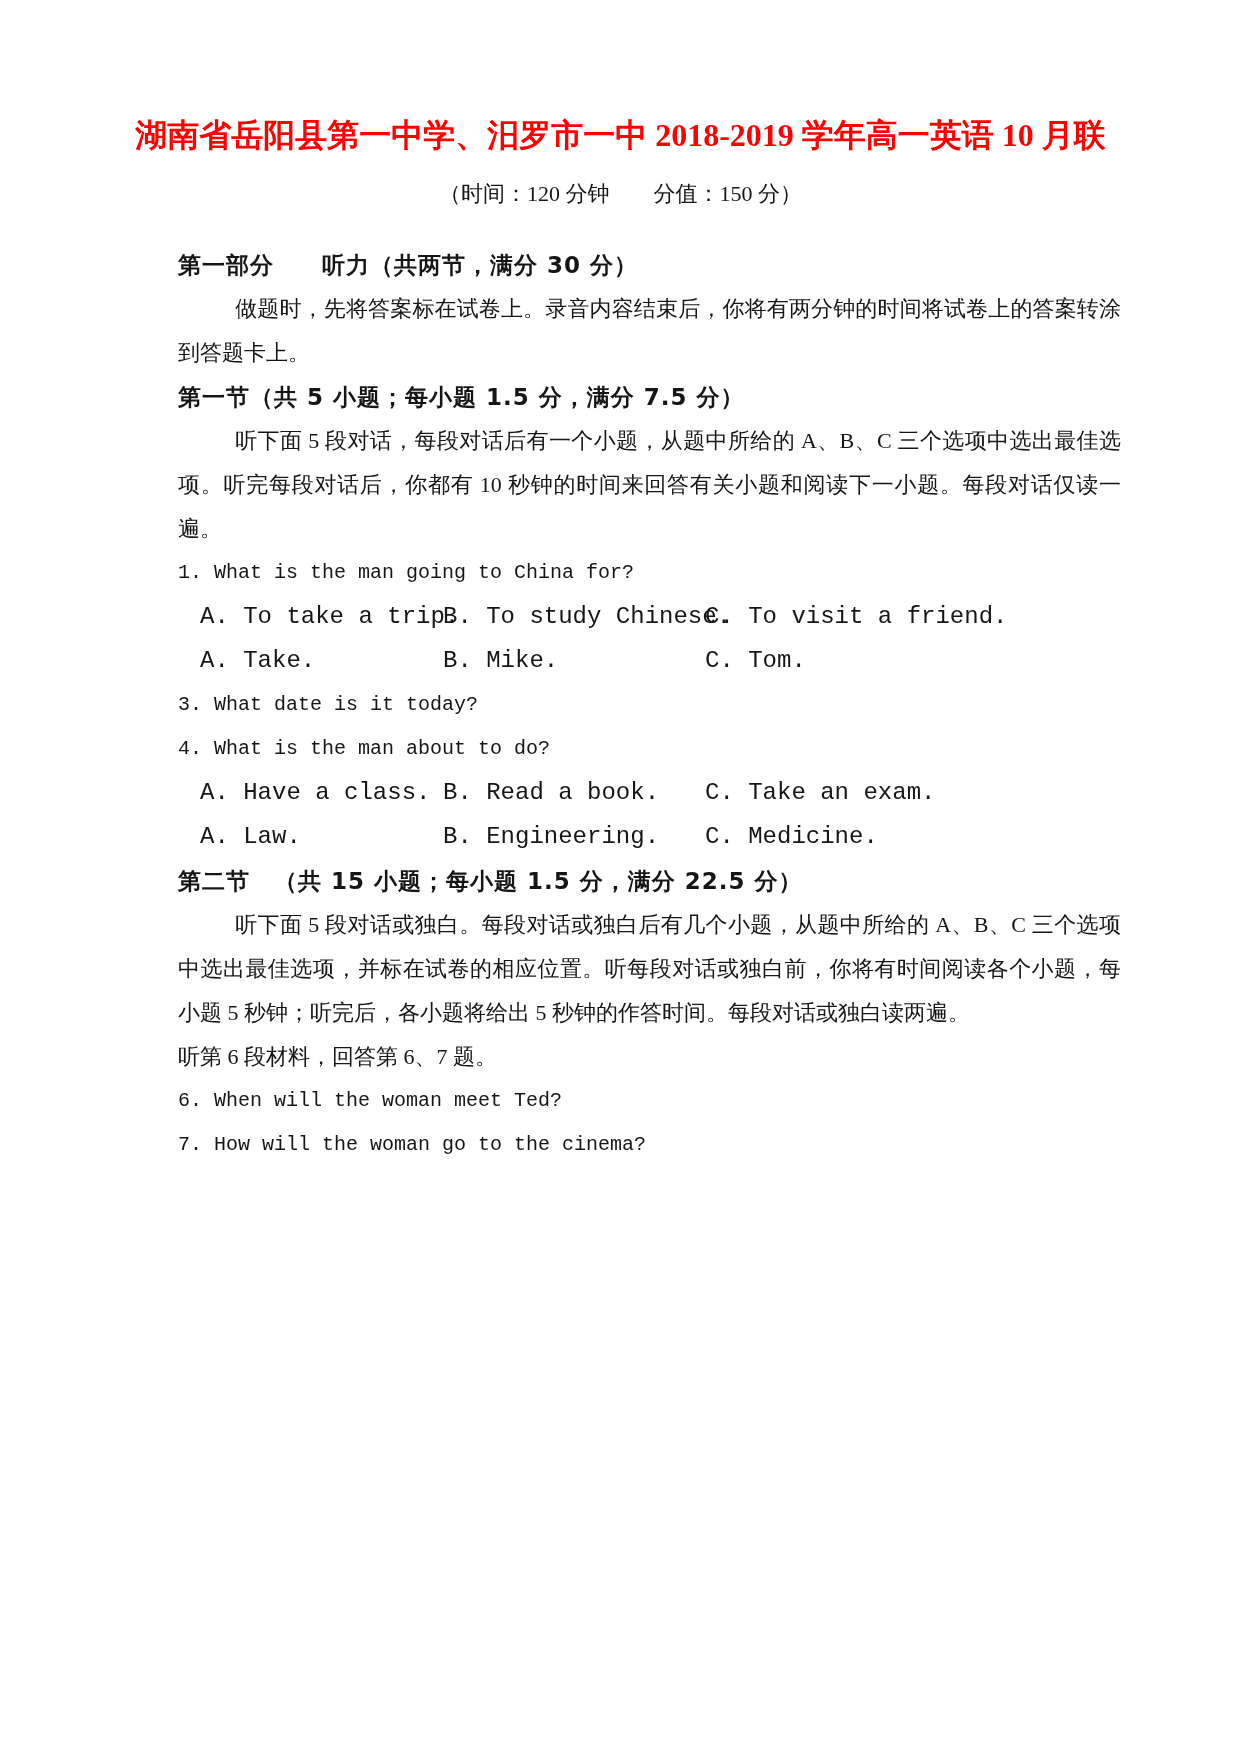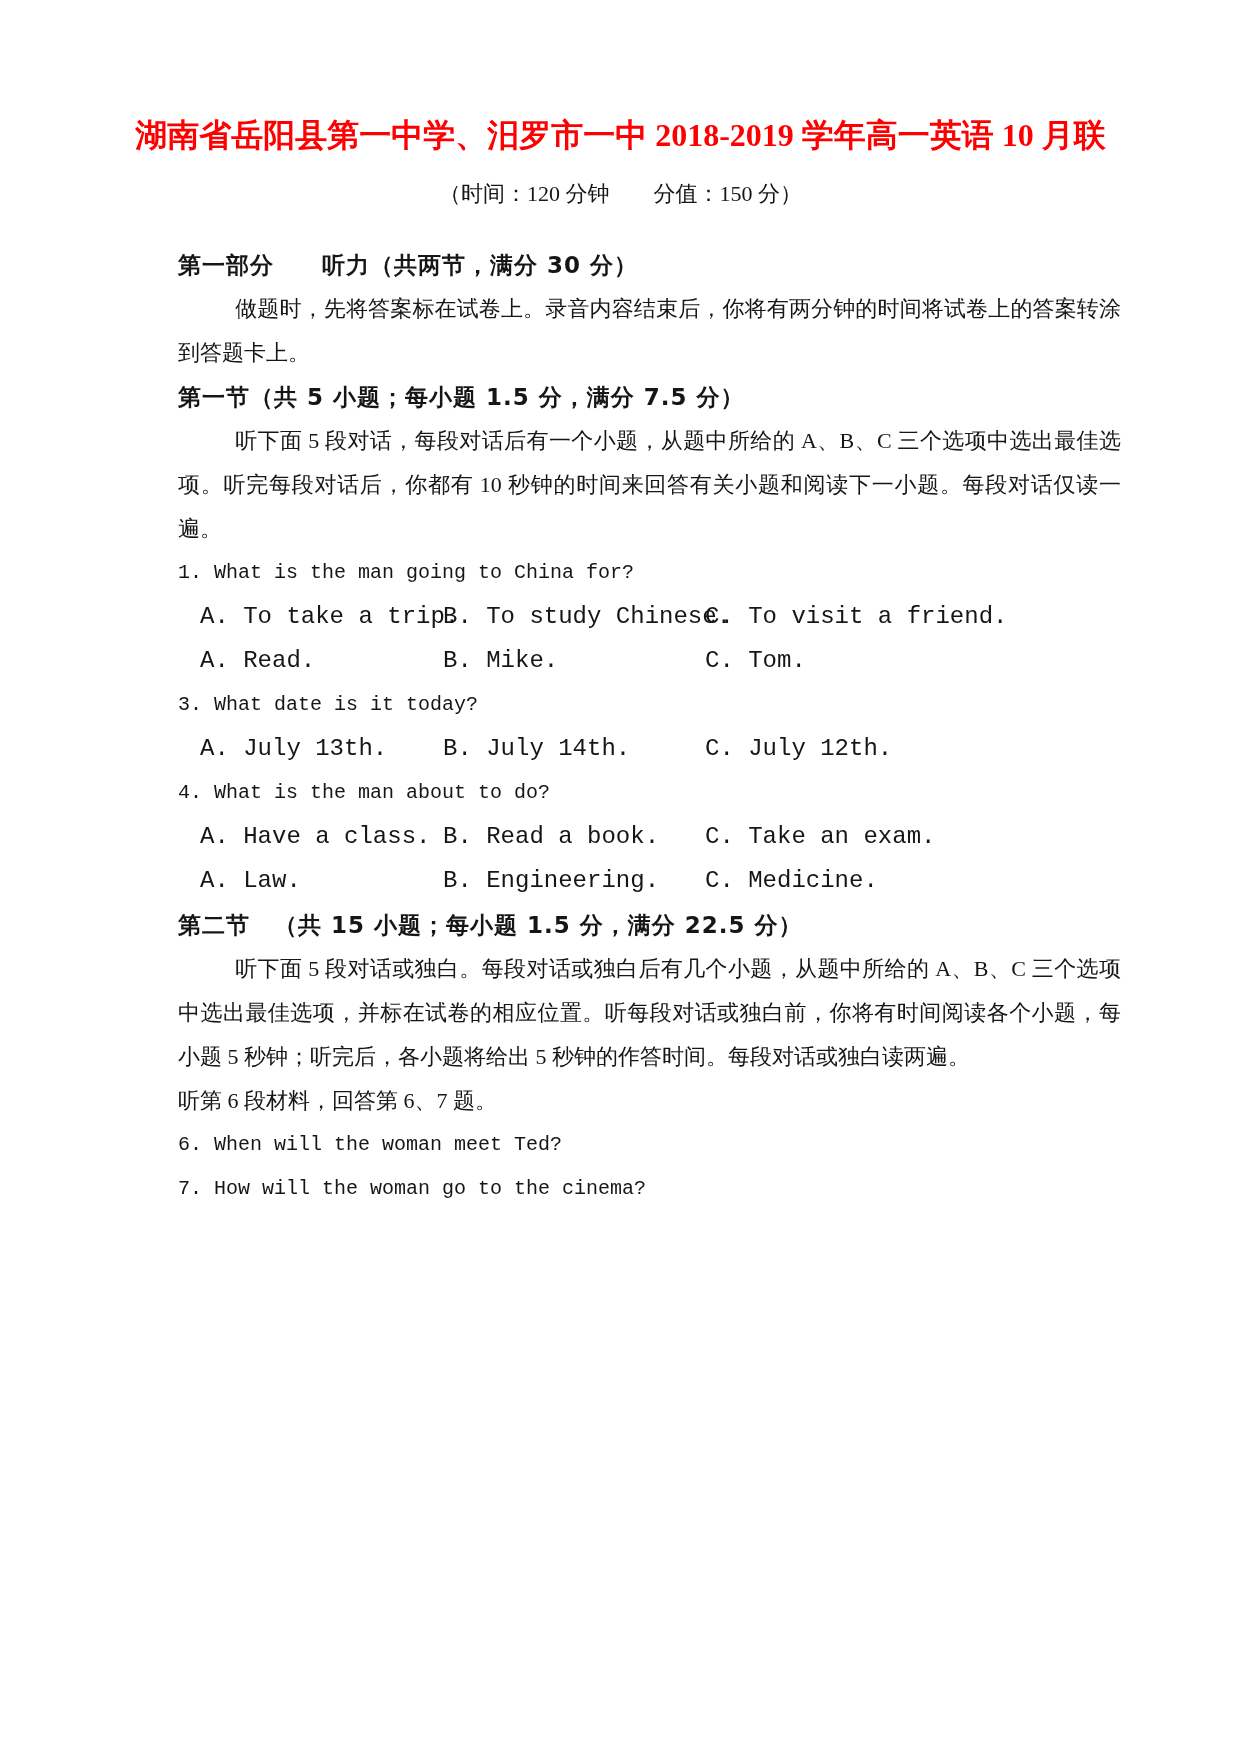--- a/index.html
+++ b/index.html
@@ -55,33 +55,28 @@
       <div class="q-line"><span class="q-num">1.</span><span>What is the man going to China for?</span></div>
       <div class="opt-row">
         <span class="opt-a">A. To take a trip.</span>
         <span class="opt-b">B. To study Chinese.</span>
         <span class="opt-c">C. To visit a friend.</span>
       </div>
     </div>
 
     <div>
       <div class="opt-row">
-        <span class="opt-a">A. Read.</span>
+        <span class="opt-a">A. Take.</span>
         <span class="opt-b">B. Mike.</span>
         <span class="opt-c">C. Tom.</span>
       </div>
     </div>
 
     <div>
       <div class="q-line"><span class="q-num">3.</span><span>What date is it today?</span></div>
-      <div class="opt-row">
-        <span class="opt-a">A. July 13th.</span>
-        <span class="opt-b">B. July 14th.</span>
-        <span class="opt-c">C. July 12th.</span>
-      </div>
     </div>
 
     <div>
       <div class="q-line"><span class="q-num">4.</span><span>What is the man about to do?</span></div>
       <div class="opt-row">
         <span class="opt-a">A. Have a class.</span>
         <span class="opt-b">B. Read a book.</span>
         <span class="opt-c">C. Take an exam.</span>
       </div>
     </div>

